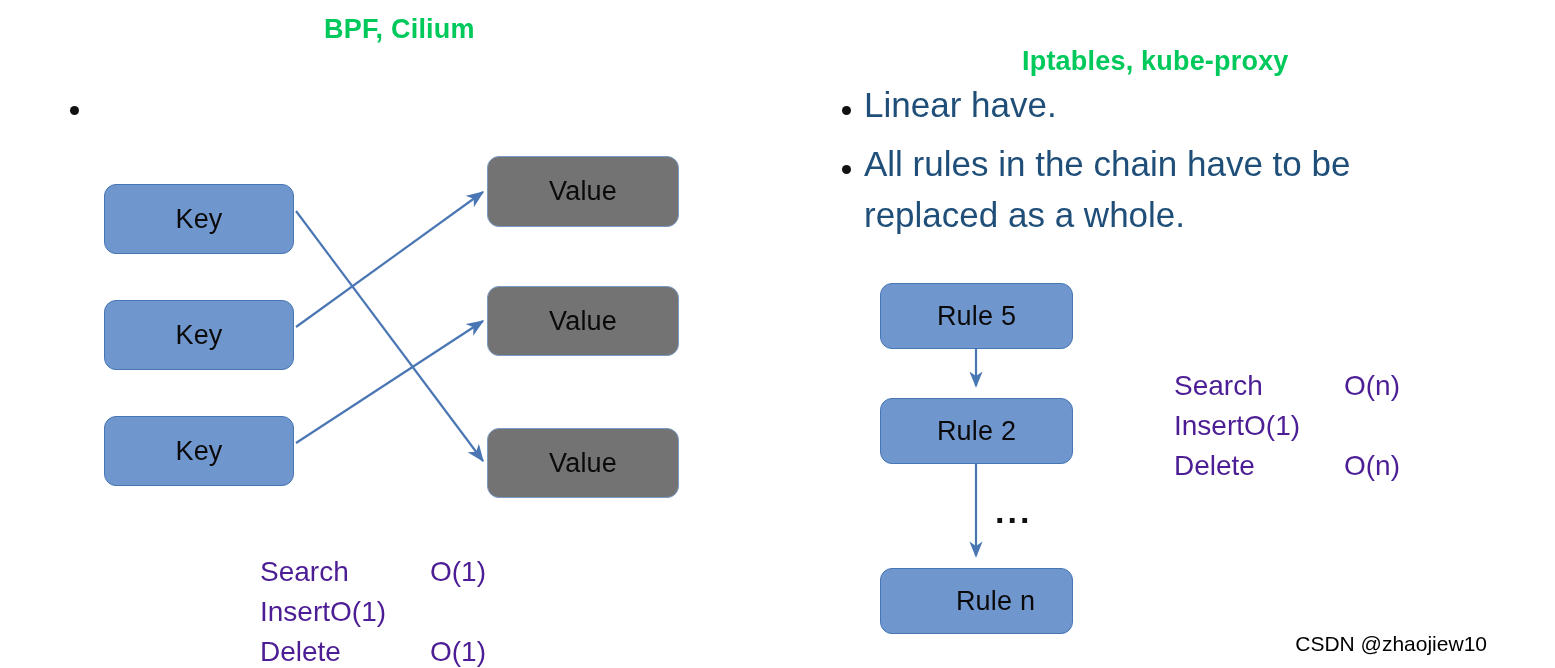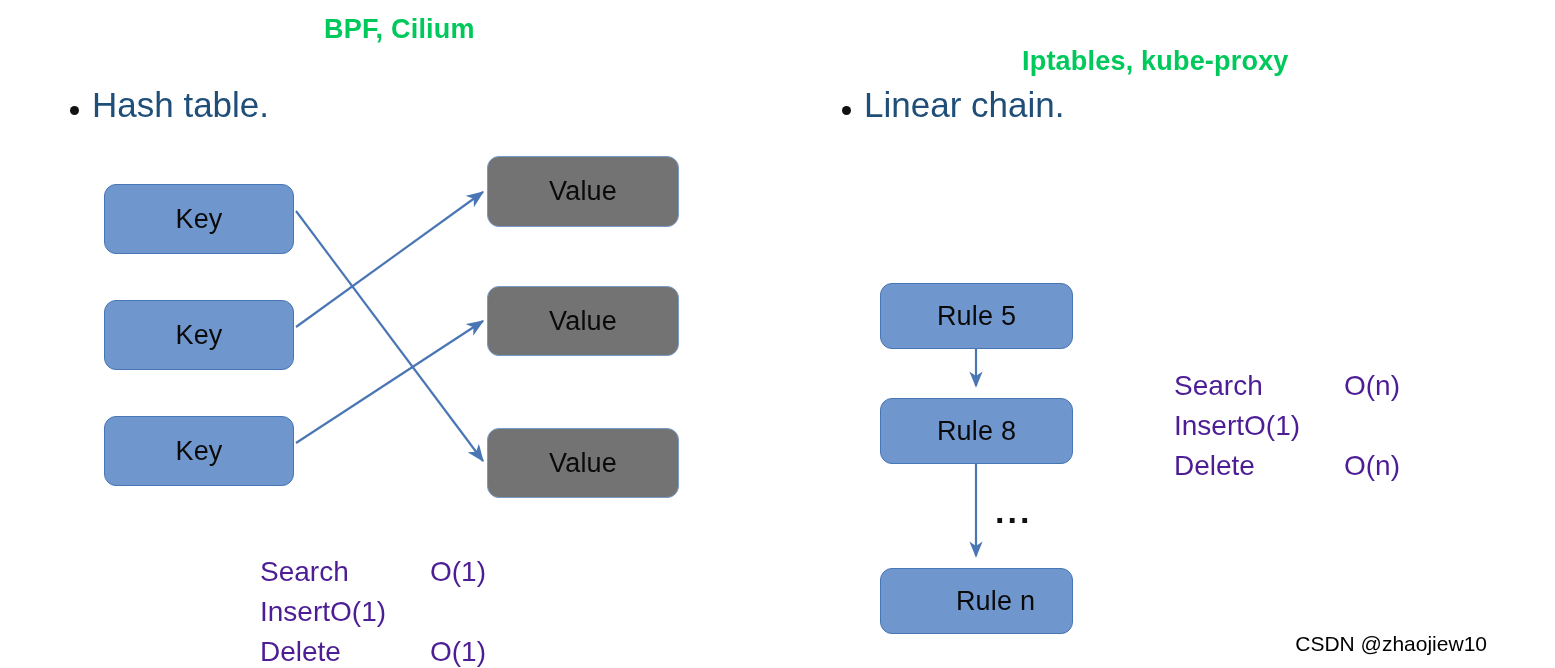--- a/index.html
+++ b/index.html
@@ -145,28 +145,31 @@
 
 <div id="slide">
 
   <div id="heading-left" class="col-heading">BPF, Cilium</div>
 
   <div id="heading-right" class="col-heading">Iptables, kube-proxy</div>
 
   <div id="bullets-left" class="bullet-block">
     <div class="bullet-row">
       <span class="bullet-dot"></span>
-      <span class="bullet-text">Hash table.</span>
     </div>
   </div>
 
   <div id="bullets-right" class="bullet-block">
     <div class="bullet-row">
       <span class="bullet-dot"></span>
-      <span class="bullet-text">Linear chain.</span>
+      <span class="bullet-text">Linear have.</span>
+    </div>
+    <div class="bullet-row">
+      <span class="bullet-dot"></span>
+      <span class="bullet-text">All rules in the chain have to be replaced as a whole.</span>
     </div>
   </div>
 
   <svg class="arrow-layer" viewBox="0 0 1555 668" xmlns="http://www.w3.org/2000/svg">
     <defs>
       <marker id="ah" markerWidth="9" markerHeight="9" refX="7.4" refY="3.2" orient="auto" markerUnits="strokeWidth">
         <path d="M0,0 L8,3.2 L0,6.4 L2.2,3.2 z" fill="#4a77b4"></path>
       </marker>
       <marker id="ahv" markerWidth="8" markerHeight="8" refX="6.6" refY="3" orient="auto" markerUnits="strokeWidth">
         <path d="M0,0 L7.4,3 L0,6 L2,3 z" fill="#4a77b4"></path>
@@ -185,21 +188,21 @@
 
   <div id="key-1" class="node key">Key</div>
   <div id="key-2" class="node key">Key</div>
   <div id="key-3" class="node key">Key</div>
 
   <div id="value-1" class="node value">Value</div>
   <div id="value-2" class="node value">Value</div>
   <div id="value-3" class="node value">Value</div>
 
   <div id="rule-1" class="node rule">Rule 5</div>
-  <div id="rule-2" class="node rule">Rule 8</div>
+  <div id="rule-2" class="node rule">Rule 2</div>
   <div id="rule-n" class="node rule">Rule n</div>
 
   <div class="ellipsis">...</div>
 
   <div id="complexity-left" class="complexity">
     <div class="cx-row">
       <span class="cx-op">Search</span>
       <span class="cx-val">O(1)</span>
     </div>
     <div class="cx-row">

